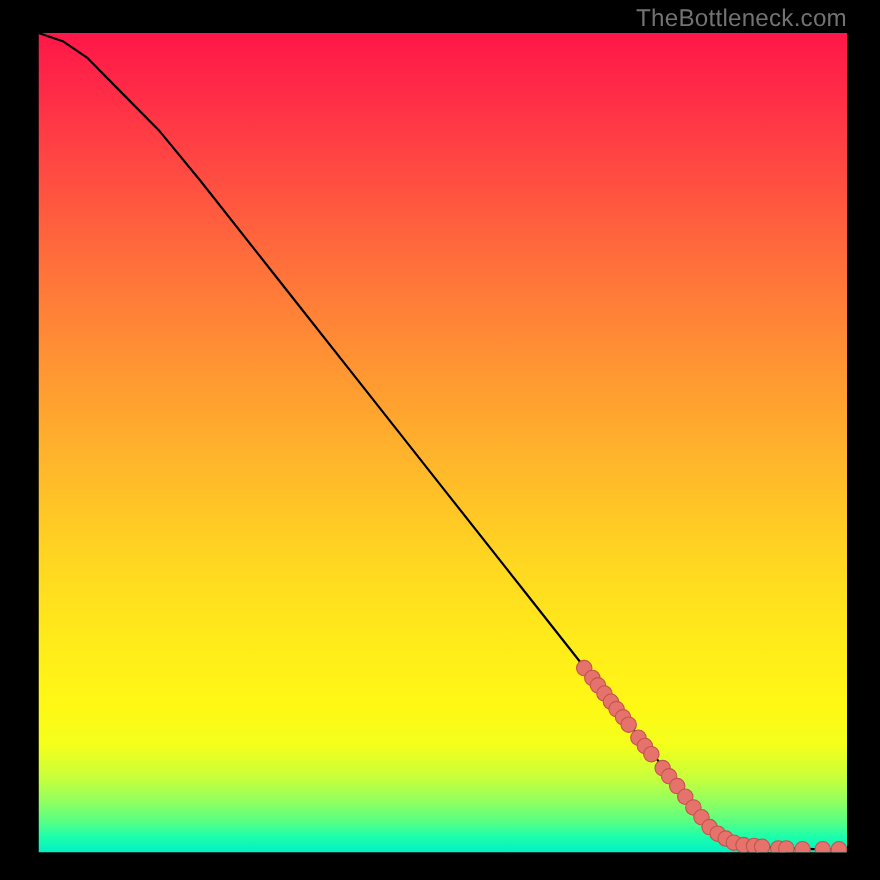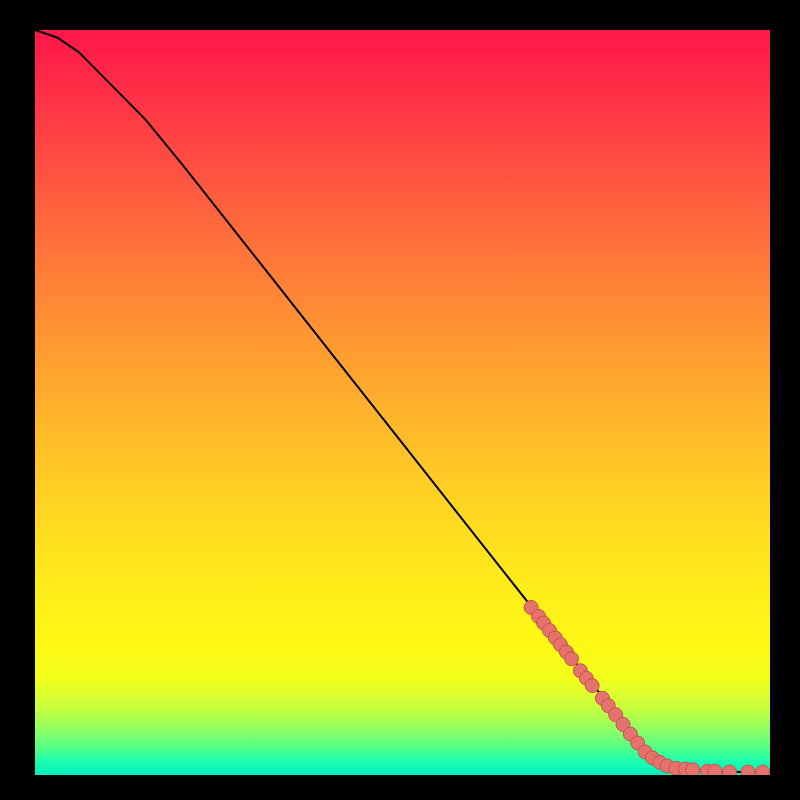--- a/index.html
+++ b/index.html
@@ -58,20 +58,21 @@
   svg.overlay {
     position: absolute;
     inset: 0;
     width: 100%;
     height: 100%;
   }
 </style>
 </head>
 <body>
 <div class="wrap">
+  <div class="attribution">TheBottleneck.com</div>
   <div class="plot">
     <div class="gradient-bg"></div>
     <svg class="overlay" viewBox="0 0 735 745" preserveAspectRatio="none">
       <g id="curve-group">
           <polyline points="0,0 22.05,7.4500000000000455 44.1,22.350000000000023 73.5,52.14999999999998 110.25,89.39999999999998 147,134.10000000000002 220.5,227.22500000000002 294,320.35 367.5,413.475 441,506.6 514.5,599.725 558.6,655.6 588,692.85 617.4,727.865 646.8,739.04 676.2,741.275 705.6,742.02 735,742.02" fill="none" stroke="#000000" stroke-width="2" stroke-linecap="round" stroke-linejoin="round"></polyline>
         </g>
       <g id="points-group">
           <circle cx="496.12500000000006" cy="577.375" r="7" fill="#e5736c" stroke="#c5534e" stroke-width="1"></circle>
           <circle cx="503.475" cy="586.315" r="7" fill="#e5736c" stroke="#c5534e" stroke-width="1"></circle>
           <circle cx="508.62000000000006" cy="593.02" r="7" fill="#e5736c" stroke="#c5534e" stroke-width="1"></circle>

